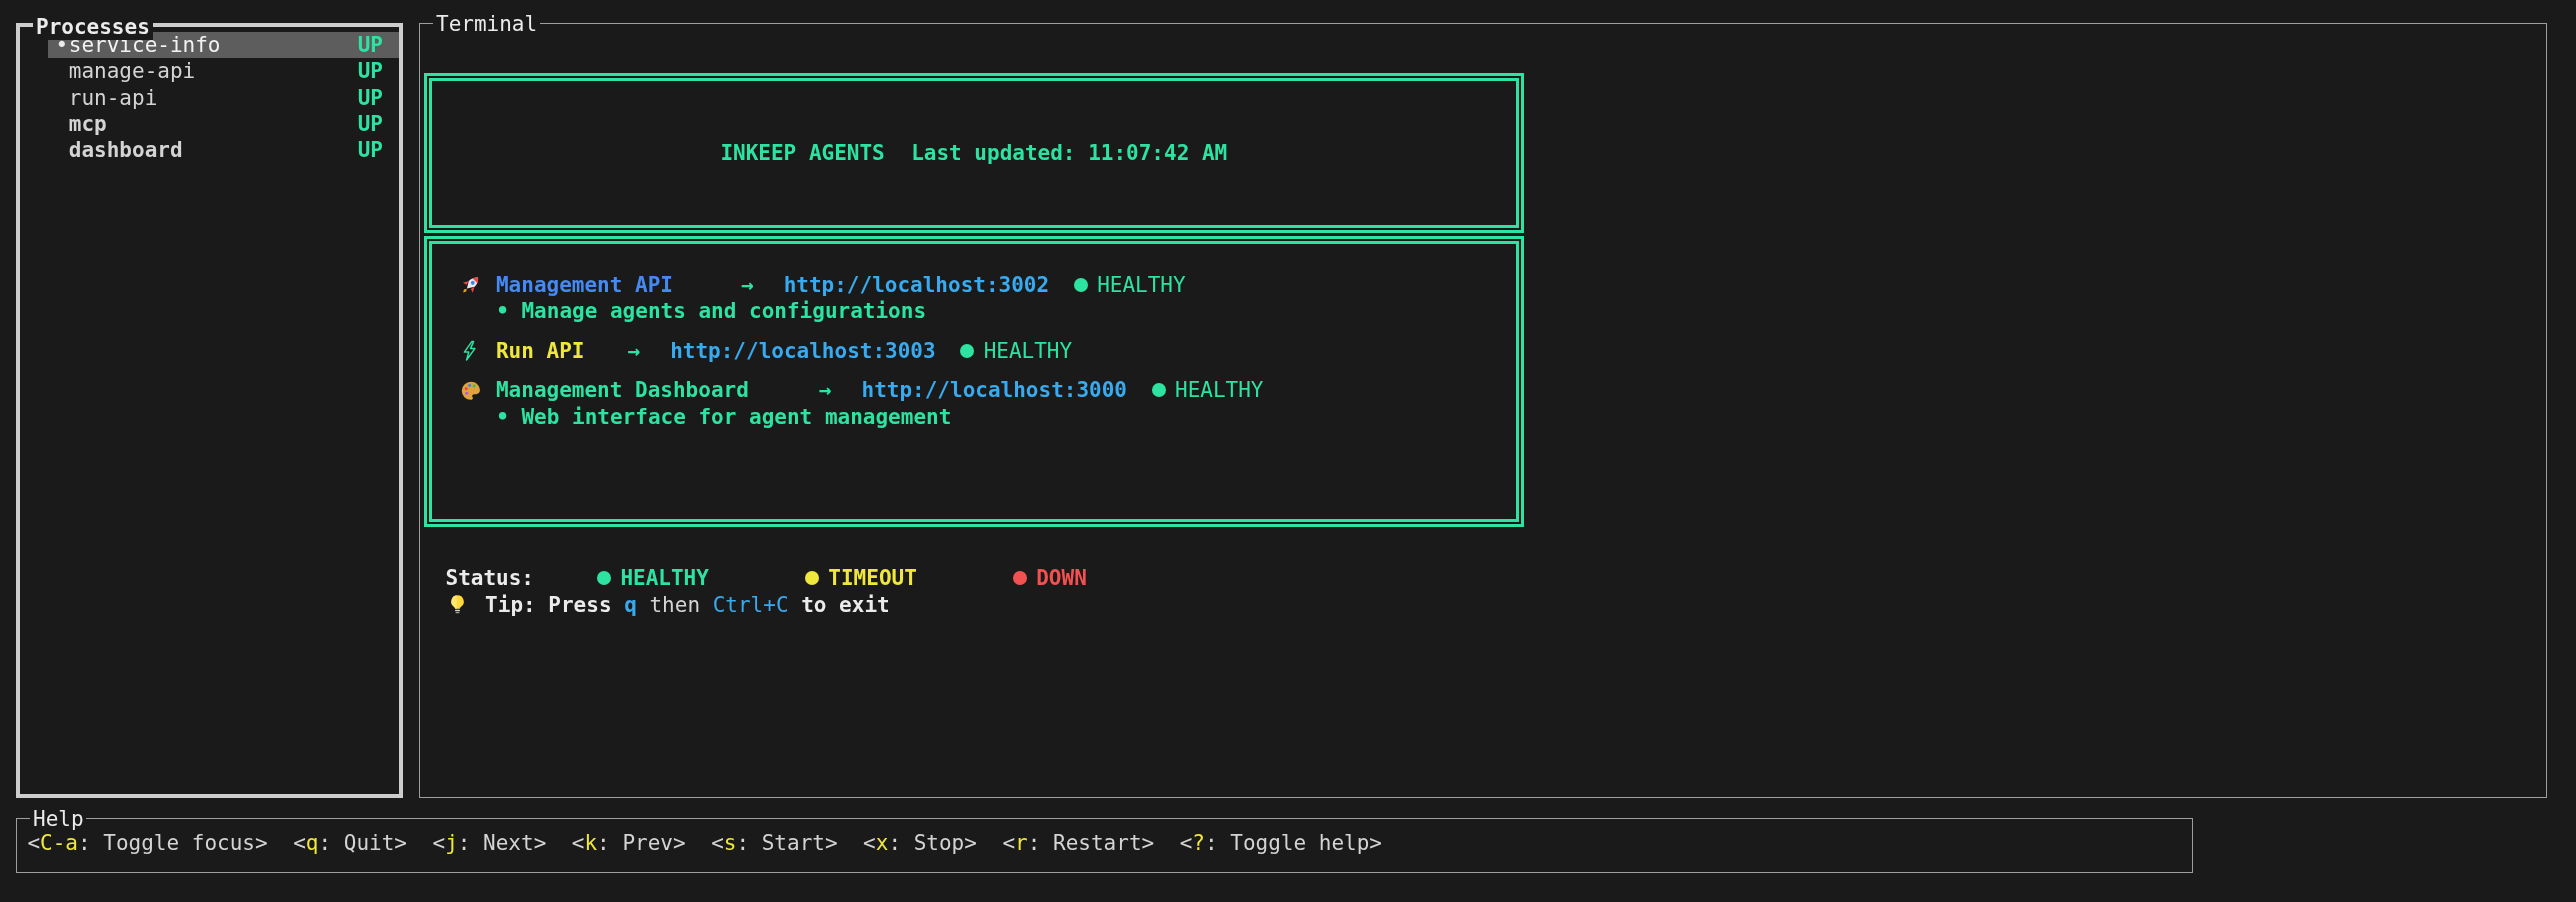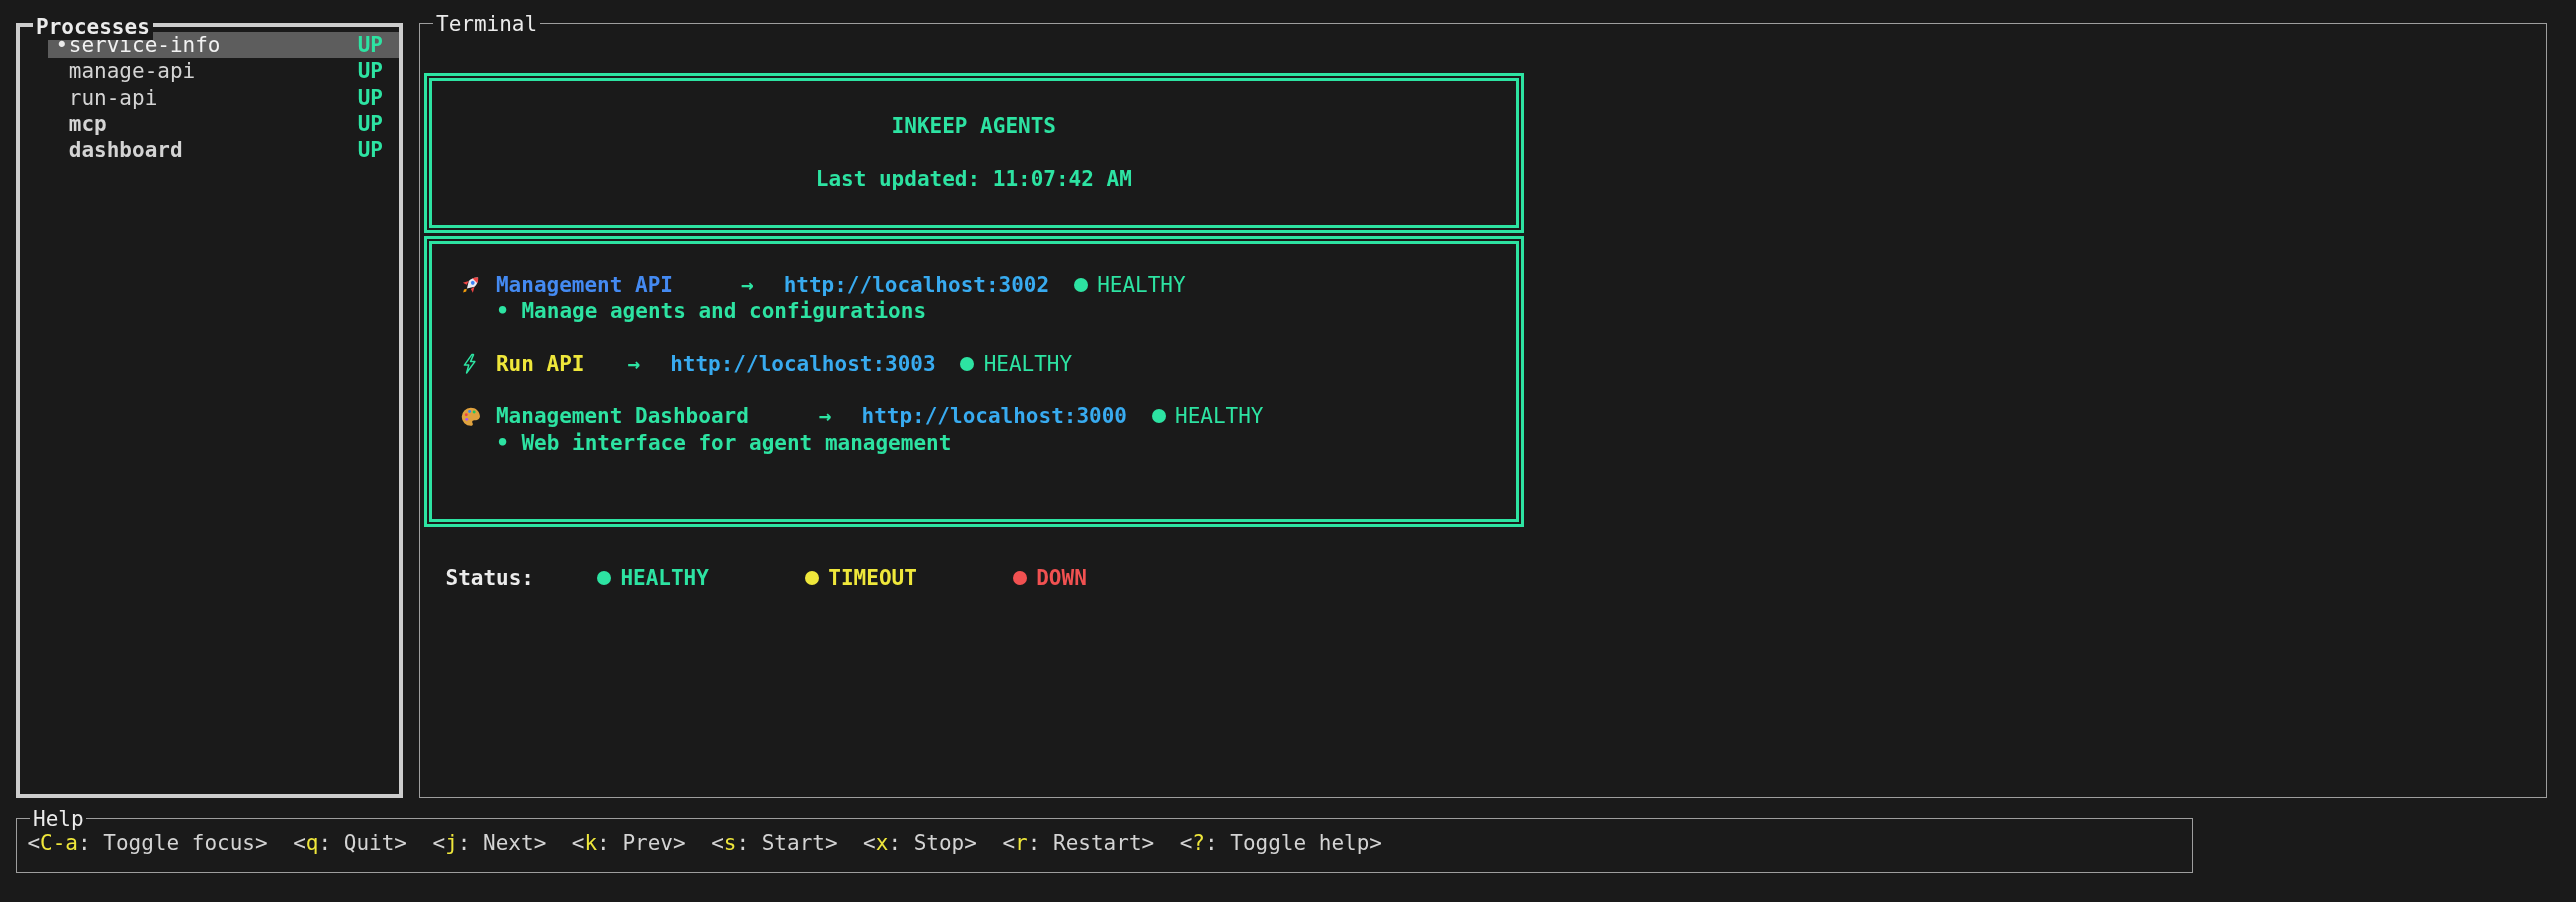--- a/index.html
+++ b/index.html
@@ -21,23 +21,23 @@
   
   .proc-list{padding-top:4.7px;}
   .proc-row{display:flex; align-items:center; height:26.4px; padding:0 16px 0 7.6px; white-space:pre; cursor:default;}
   .proc-row.selected{background:var(--selected-bg);}
   .proc-bullet{display:inline-block; width:13.2px; color:var(--white);}
   .proc-name{color:var(--muted);}
   .proc-row.selected .proc-name{color:#f2f2f2;}
   .proc-status{margin-left:auto; color:var(--green); font-weight:bold;}
   
   .green-box{position:absolute; left:3.8px; width:1100px; border:8.5px double var(--green);}
-  .header-box{top:49px; height:160px; display:flex; flex-direction:column; align-items:center; justify-content:center; gap:26.4px;}
+  .header-box{top:49px; height:160px; display:flex; flex-direction:row; align-items:center; justify-content:center; gap:26.4px;}
   .hb-title,.hb-updated{color:var(--green); font-weight:bold; line-height:26.4px; white-space:pre;}
-  .services-box{top:212px; height:291px; padding:28px 0 0 26.4px; display:flex; flex-direction:column; gap:26px;}
+  .services-box{top:212px; height:291px; padding:28px 0 0 26.4px; display:flex; flex-direction:column; gap:13px;}
   .svc-row{display:flex; align-items:center; height:26.4px; white-space:pre;}
   .svc-icon{display:inline-flex; align-items:center; justify-content:center; width:24.6px; height:26.4px; margin-right:13.2px;}
   .svc-sub{height:26.4px; line-height:26.4px; padding-left:38px; font-weight:bold; white-space:pre;}
   .sp{display:inline-block; height:0.9px;}
   .dot{display:inline-block; width:14px; height:14px; border-radius:50%; margin-right:9.4px; flex:none;}
   .dot.green{background:var(--green);} .dot.yellow{background:var(--yellow);} .dot.red{background:var(--red);}
   .c-green{color:var(--green);} .c-blue{color:var(--blue);} .c-yellow{color:var(--yellow);}
   .c-cyan{color:var(--cyan);} .c-red{color:var(--red);} .c-white{color:var(--white);} .c-muted{color:var(--muted);}
   .status-line,.tip-line{position:absolute; left:25.5px; display:flex; align-items:center; height:26.4px; white-space:pre;}
   .status-line{top:541px;gap:44px;}
@@ -99,20 +99,26 @@
                 <circle cx="7.4" cy="10" r="1.5" fill="#ef4444"></circle>
                 <circle cx="10.8" cy="6.6" r="1.5" fill="#3b82f6"></circle>
                 <circle cx="15.4" cy="7.2" r="1.5" fill="#22c55e"></circle>
                 <circle cx="7.9" cy="14.6" r="1.5" fill="#a855f7"></circle>
               </svg></span><span class="bold c-green">Management Dashboard</span><span class="sp" style="width: 70px;"></span><span class="bold c-green">→</span><span class="sp" style="width: 30px;"></span><span class="bold c-cyan">http://localhost:3000</span><span class="sp" style="width: 24.6px;"></span><span class="dot green"></span><span class="c-green">HEALTHY</span></div>
           <div class="svc-sub c-green">• Web interface for agent management</div>
         </div>
       </div>
 
     <div class="status-line" id="status-line"><span class="legend-label">Status:</span><span class="legend-entry"><span class="dot green"></span><span class="lbl c-green">HEALTHY</span></span><span class="legend-entry"><span class="dot yellow"></span><span class="lbl c-yellow">TIMEOUT</span></span><span class="legend-entry"><span class="dot red"></span><span class="lbl c-red">DOWN</span></span></div>
+    <div class="tip-line" id="tip-line"><span class="tip-icon"><svg width="21" height="24.6" viewBox="0 0 24 26">
+            <path d="M12 1.5a7.2 7.2 0 00-4.1 13.1c.8.6 1.4 1.5 1.4 2.4h5.4c0-.9.6-1.8 1.4-2.4A7.2 7.2 0 0012 1.5z" fill="#ffd93b"></path>
+            <path d="M12 1.5a7.2 7.2 0 00-4.1 13.1c.8.6 1.4 1.5 1.4 2.4h2V1.5z" fill="#fff3a6" opacity="0.5"></path>
+            <rect x="9.2" y="18.2" width="5.6" height="1.7" rx="0.8" fill="#d4d4d4"></rect>
+            <rect x="9.7" y="20.6" width="4.6" height="1.6" rx="0.8" fill="#9e9e9e"></rect>
+          </svg></span><span class="c-white bold">Tip: Press </span><span class="c-cyan bold">q</span><span class="c-muted"> then </span><span class="c-cyan">Ctrl+C</span><span class="c-white bold"> to exit</span></div>
   </section>
 
   <section class="panel help">
     <span class="panel-title">Help</span>
     <div class="help-items" id="help-items"><span class="help-item"><span class="h-br">&lt;</span><span class="h-key">C-a</span><span class="h-rest">: Toggle focus&gt;</span></span><span class="help-item"><span class="h-br">&lt;</span><span class="h-key">q</span><span class="h-rest">: Quit&gt;</span></span><span class="help-item"><span class="h-br">&lt;</span><span class="h-key">j</span><span class="h-rest">: Next&gt;</span></span><span class="help-item"><span class="h-br">&lt;</span><span class="h-key">k</span><span class="h-rest">: Prev&gt;</span></span><span class="help-item"><span class="h-br">&lt;</span><span class="h-key">s</span><span class="h-rest">: Start&gt;</span></span><span class="help-item"><span class="h-br">&lt;</span><span class="h-key">x</span><span class="h-rest">: Stop&gt;</span></span><span class="help-item"><span class="h-br">&lt;</span><span class="h-key">r</span><span class="h-rest">: Restart&gt;</span></span><span class="help-item"><span class="h-br">&lt;</span><span class="h-key">?</span><span class="h-rest">: Toggle help&gt;</span></span></div>
   </section>
 
 </div>
 
 

